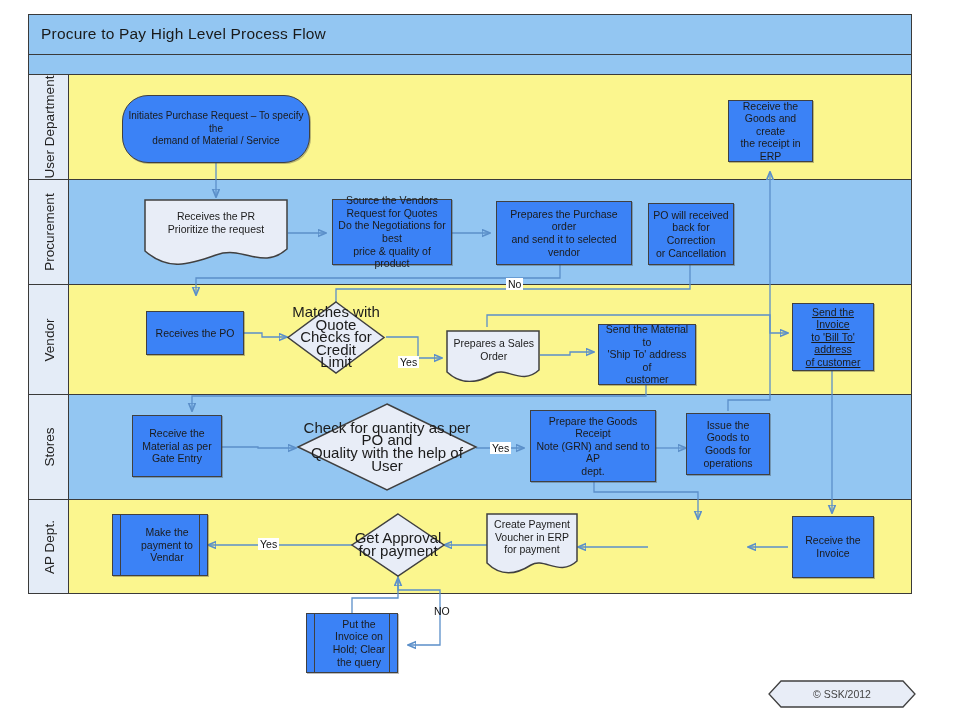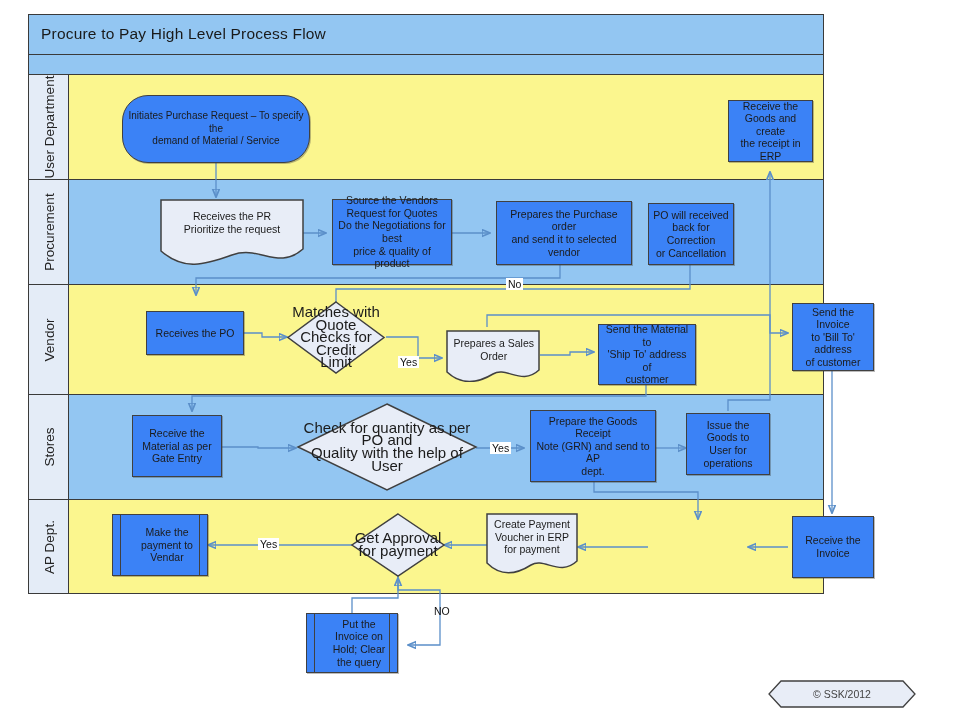--- a/index.html
+++ b/index.html
@@ -2,21 +2,21 @@
 <html><head>
 <meta charset="utf-8">
 <style>
   html,body{margin:0;padding:0;background:#ffffff;}
   body{width:960px;height:720px;position:relative;
        font-family:"Liberation Sans","DejaVu Sans",sans-serif;
        -webkit-font-smoothing:antialiased;}
   #root{position:absolute;left:0;top:0;width:960px;height:720px;}
 
   
-  .pool{position:absolute;left:28px;top:14px;width:796px;height:580px;
+  .pool{position:absolute;left:28px;top:14px;width:884px;height:580px;
         border:1.5px solid #3a3a3a;box-sizing:border-box;background:#84cc16;}
   .title-band{position:absolute;left:0;top:0;width:100%;height:40px;
         background:#93c6f2;border-bottom:1.5px solid #3a3a3a;box-sizing:border-box;}
   .title-text{position:absolute;left:12px;top:10px;font-size:15.5px;color:#1a1a1a;
         letter-spacing:.2px;}
   .sub-band{position:absolute;left:0;top:40px;width:100%;height:20px;
         background:#93c6f2;border-bottom:1.5px solid #3a3a3a;box-sizing:border-box;}
 
   .lane{position:absolute;left:0;width:100%;box-sizing:border-box;
         border-bottom:1.5px solid #3a3a3a;}
@@ -174,21 +174,21 @@
   </div>
 
   <div class="node" style="left:728px;top:100px;width:85px;height:62px;">
     <div>
       <div>Receive the</div>
       <div>Goods and create</div>
       <div>the receipt in ERP</div>
     </div>
   </div>
 
-  <div class="doc" style="left:160px;top:199px;width:144px;height:66px;">
+  <div class="doc" style="left:144px;top:199px;width:144px;height:66px;">
     <svg width="144" height="66" viewBox="0 0 144 66" style="position:absolute;left:0;top:0;">
       <path d="M1,1 H143 V50 C118,72 100,46 72,56 C44,66 24,72 1,52 Z" fill="#e8edf7" stroke="#404040" stroke-width="1.5"></path>
     </svg>
     <div class="doc-txt" style="height:48px;">
       <div>
         <div>Receives the PR</div>
         <div>Prioritize the request</div>
       </div>
     </div>
   </div>
@@ -247,21 +247,21 @@
   </div>
 
   <div class="node" style="left:598px;top:324px;width:98px;height:61px;">
     <div>
       <div>Send the Material to</div>
       <div>'Ship To' address of</div>
       <div>customer</div>
     </div>
   </div>
 
-  <div class="node" style="left:792px;top:303px;width:82px;height:68px;">
+  <div class="node" style="left:792px;top:303px;width:82px;height:68px;text-decoration:underline;">
     <div>
       <div>Send the Invoice</div>
       <div>to 'Bill To' address</div>
       <div>of customer</div>
     </div>
   </div>
 
   <div class="node" style="left:132px;top:415px;width:90px;height:62px;">
     <div>
       <div>Receive the</div>
@@ -286,21 +286,21 @@
     <div>
       <div>Prepare the Goods Receipt</div>
       <div>Note (GRN) and send to AP</div>
       <div>dept.</div>
     </div>
   </div>
 
   <div class="node" style="left:686px;top:413px;width:84px;height:62px;">
     <div>
       <div>Issue the Goods to</div>
-      <div>User for</div>
+      <div>Goods for</div>
       <div>operations</div>
     </div>
   </div>
 
   <div class="node pdp" style="left:112px;top:514px;width:96px;height:62px;">
     <div>
       <div>Make the</div>
       <div>payment to</div>
       <div>Vendar</div>
     </div>

